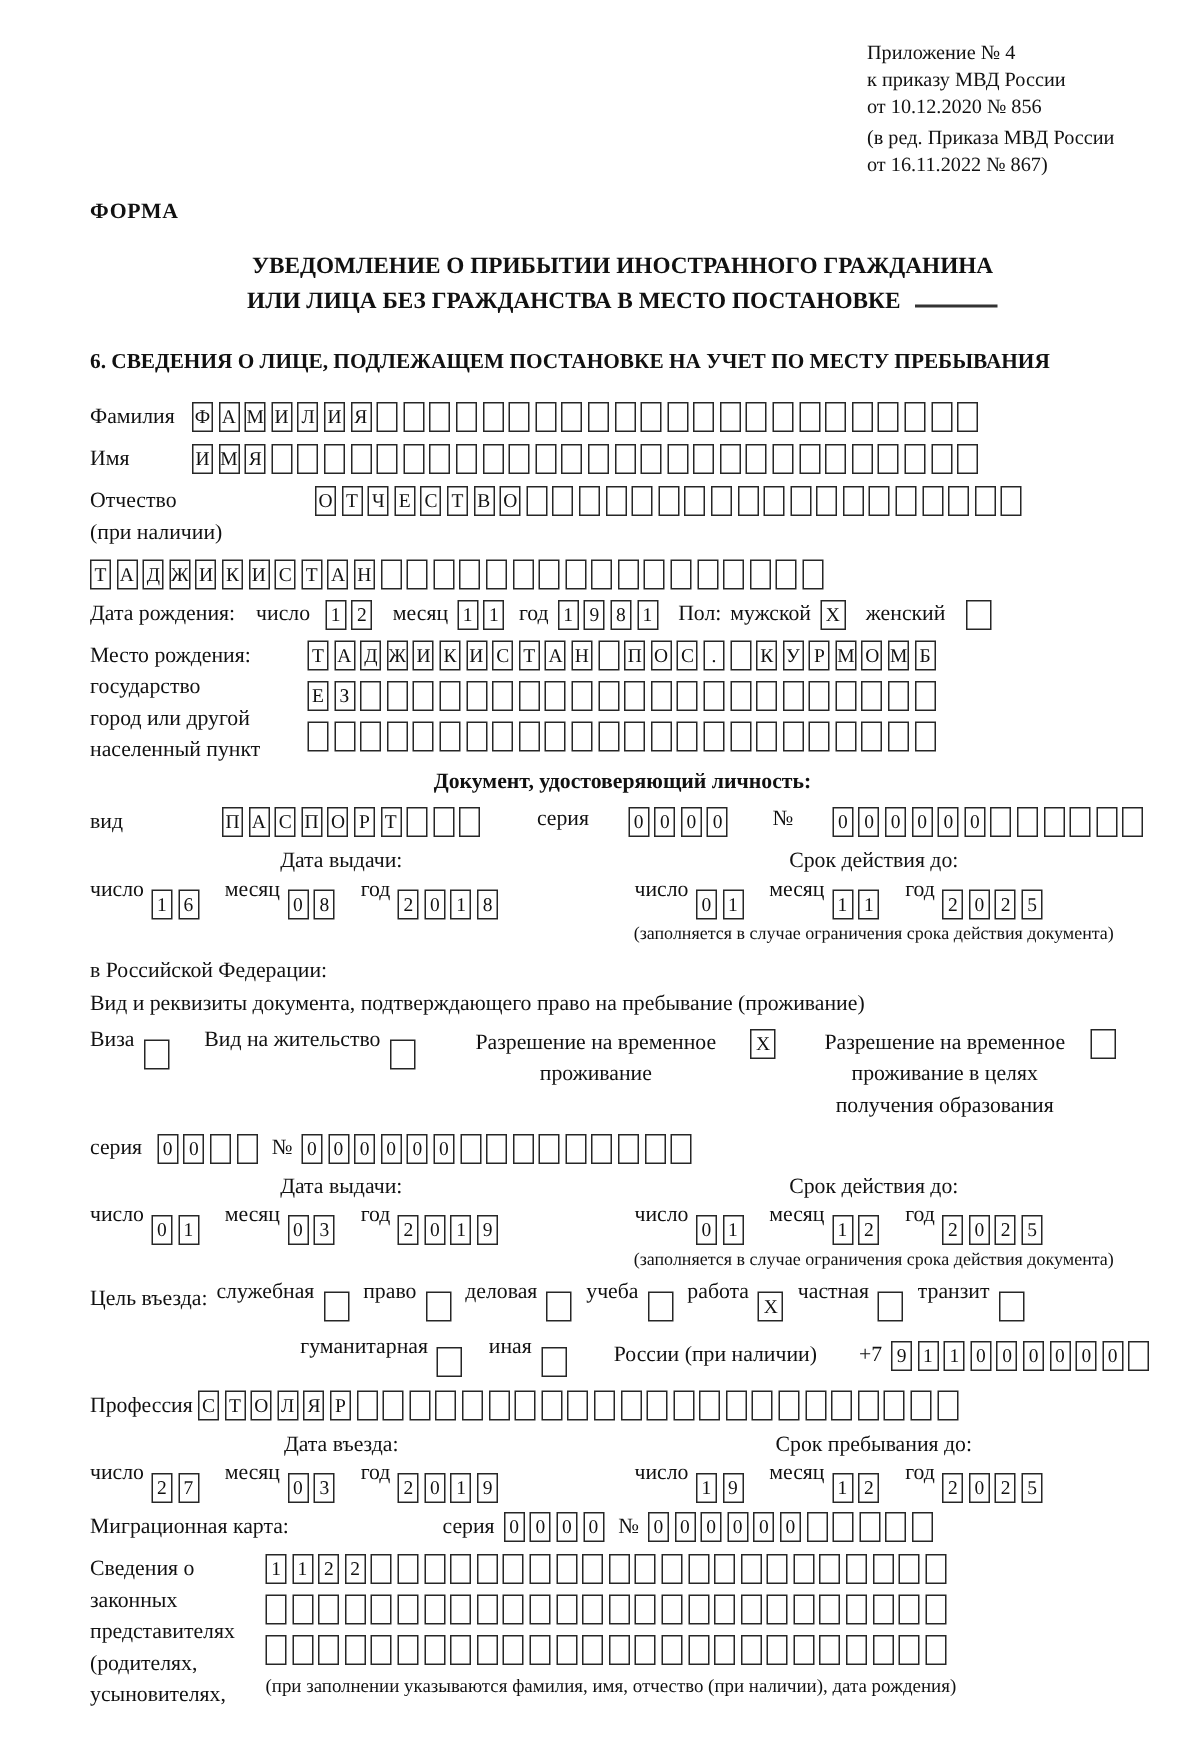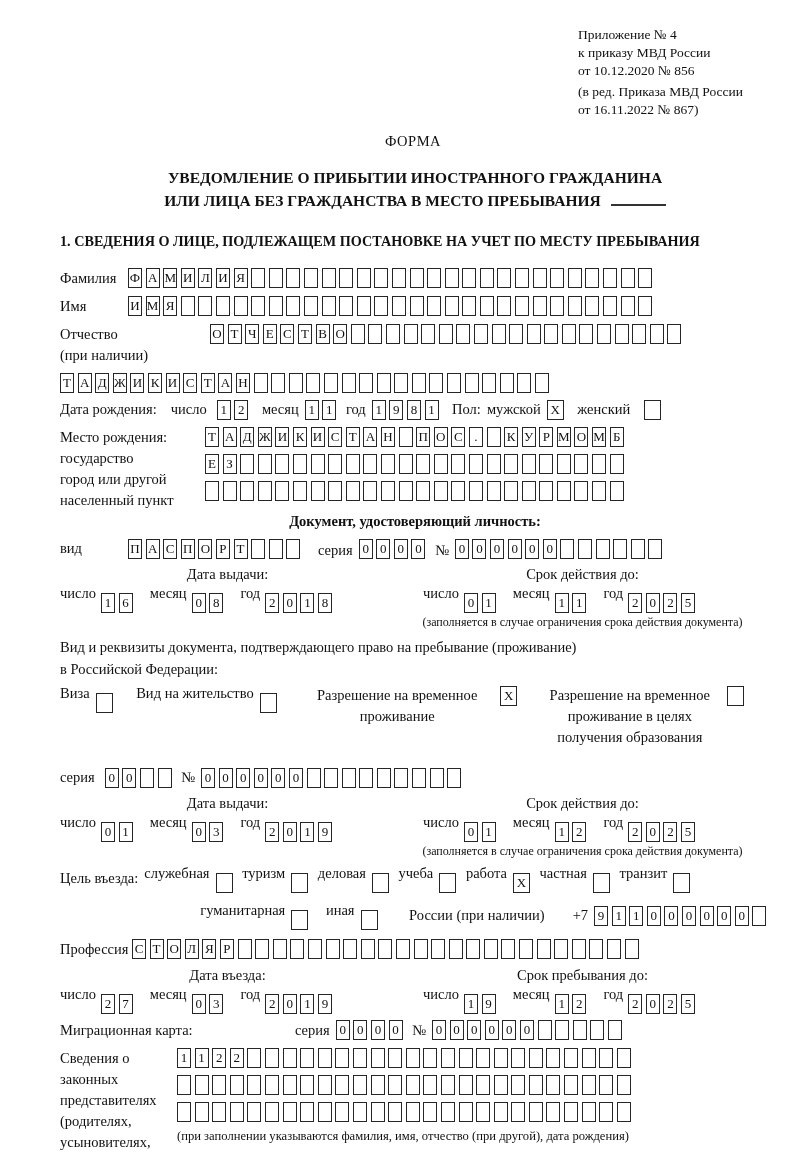--- a/index.html
+++ b/index.html
@@ -3,21 +3,21 @@
 <meta charset="utf-8">
 <style>
   * { box-sizing: border-box; margin: 0; padding: 0; }
   html, body { width: 800px; height: 1163px; background: #ffffff; overflow: hidden; }
   body { font-family: "Liberation Serif", "DejaVu Serif", serif; color: #111; font-size: 14.5px; }
   .page { width: 800px; height: 891px; padding: 26px 30px 0 60px; }
 
   
   .hdr { width: 192px; margin-left: auto; line-height: 1.32; font-size: 13.5px; }
   .hdr .rev { margin-top: 4px; }
-  .forma { text-align: center; font-weight: normal; margin: 14px 4px 0 0; font-size: 14.5px; letter-spacing: .5px; }
+  .forma { text-align: left; font-weight: bold; margin: 14px 4px 0 0; font-size: 14.5px; letter-spacing: .5px; }
 
   .title { text-align: center; font-weight: bold; font-size: 15.5px; margin-top: 16px; line-height: 1.5; }
   .uline { display: inline-block; width: 55px; border-bottom: 2px solid #333; margin-left: 10px; }
 
   .sec { font-weight: bold; font-size: 14.2px; margin-top: 20px; margin-bottom: 18px; }
 
   
   .frow { display: flex; align-items: flex-start; margin-bottom: 7px; }
   .flabel { flex: none; line-height: 1.45; }
   .w68  { width: 68px; }
@@ -46,21 +46,21 @@
   .dline .grp { margin-left: 10px; }
   .dnote { font-size: 12px; margin-top: 2px; text-align: center; white-space: nowrap; }
 
   .dochead { text-align: center; font-weight: bold; margin: 2px 0 8px 0; }
 
   .gap6 { margin-left: 6px; } .gap10 { margin-left: 10px; } .gap14 { margin-left: 14px; }
   .gap20 { margin-left: 20px; } .gap28 { margin-left: 28px; }
 
   .intro { line-height: 1.55; margin-bottom: 4px; }
 
-  .optrow { display: flex; align-items: flex-start; margin: 4px 0 20px 0; }
+  .optrow { display: flex; align-items: flex-start; margin: 4px 0 8px 0; }
   .optstack { text-align: center; line-height: 1.45; }
   .opt3 { width: 190px; margin-left: 22px; }
   .opt4 { width: 178px; margin-left: 20px; }
   .optrow .cells { margin-left: 8px; margin-top: 1px; }
 
   .pair { white-space: nowrap; display: inline-block; }
   .pair .cells { margin-left: 6px; }
 
   .repnote { font-size: 12.6px; margin-top: 6px; white-space: nowrap; }
 
@@ -76,24 +76,24 @@
     <div>к приказу МВД России</div>
     <div>от 10.12.2020 № 856</div>
     <div class="rev">(в ред. Приказа МВД России</div>
     <div>от 16.11.2022 № 867)</div>
   </div>
 
   <div class="forma">ФОРМА</div>
 
   <div class="title">
     <div>УВЕДОМЛЕНИЕ О ПРИБЫТИИ ИНОСТРАННОГО ГРАЖДАНИНА</div>
-    <div><span>ИЛИ ЛИЦА БЕЗ ГРАЖДАНСТВА В МЕСТО ПРЕБЫВАНИЯ</span><span class="uline"></span></div>
-  </div>
-
-  <div class="sec">1. СВЕДЕНИЯ О ЛИЦЕ, ПОДЛЕЖАЩЕМ ПОСТАНОВКЕ НА УЧЕТ ПО МЕСТУ ПРЕБЫВАНИЯ</div>
+    <div><span>ИЛИ ЛИЦА БЕЗ ГРАЖДАНСТВА В МЕСТО ПОСТАНОВКЕ</span><span class="uline"></span></div>
+  </div>
+
+  <div class="sec">6. СВЕДЕНИЯ О ЛИЦЕ, ПОДЛЕЖАЩЕМ ПОСТАНОВКЕ НА УЧЕТ ПО МЕСТУ ПРЕБЫВАНИЯ</div>
 
   <div class="frow">
     <div class="flabel w68">Фамилия</div>
     <span class="cells"><span class="cell">Ф</span><span class="cell">А</span><span class="cell">М</span><span class="cell">И</span><span class="cell">Л</span><span class="cell">И</span><span class="cell">Я</span><span class="cell"></span><span class="cell"></span><span class="cell"></span><span class="cell"></span><span class="cell"></span><span class="cell"></span><span class="cell"></span><span class="cell"></span><span class="cell"></span><span class="cell"></span><span class="cell"></span><span class="cell"></span><span class="cell"></span><span class="cell"></span><span class="cell"></span><span class="cell"></span><span class="cell"></span><span class="cell"></span><span class="cell"></span><span class="cell"></span><span class="cell"></span><span class="cell"></span><span class="cell"></span></span>
   </div>
 
   <div class="frow">
     <div class="flabel w68">Имя</div>
     <span class="cells"><span class="cell">И</span><span class="cell">М</span><span class="cell">Я</span><span class="cell"></span><span class="cell"></span><span class="cell"></span><span class="cell"></span><span class="cell"></span><span class="cell"></span><span class="cell"></span><span class="cell"></span><span class="cell"></span><span class="cell"></span><span class="cell"></span><span class="cell"></span><span class="cell"></span><span class="cell"></span><span class="cell"></span><span class="cell"></span><span class="cell"></span><span class="cell"></span><span class="cell"></span><span class="cell"></span><span class="cell"></span><span class="cell"></span><span class="cell"></span><span class="cell"></span><span class="cell"></span><span class="cell"></span><span class="cell"></span></span>
   </div>
@@ -134,21 +134,21 @@
     </div>
     <div class="stack">
       <span class="cells"><span class="cell">Т</span><span class="cell">А</span><span class="cell">Д</span><span class="cell">Ж</span><span class="cell">И</span><span class="cell">К</span><span class="cell">И</span><span class="cell">С</span><span class="cell">Т</span><span class="cell">А</span><span class="cell">Н</span><span class="cell"></span><span class="cell">П</span><span class="cell">О</span><span class="cell">С</span><span class="cell">.</span><span class="cell"></span><span class="cell">К</span><span class="cell">У</span><span class="cell">Р</span><span class="cell">М</span><span class="cell">О</span><span class="cell">М</span><span class="cell">Б</span></span>
       <span class="cells"><span class="cell">Е</span><span class="cell">З</span><span class="cell"></span><span class="cell"></span><span class="cell"></span><span class="cell"></span><span class="cell"></span><span class="cell"></span><span class="cell"></span><span class="cell"></span><span class="cell"></span><span class="cell"></span><span class="cell"></span><span class="cell"></span><span class="cell"></span><span class="cell"></span><span class="cell"></span><span class="cell"></span><span class="cell"></span><span class="cell"></span><span class="cell"></span><span class="cell"></span><span class="cell"></span><span class="cell"></span></span>
       <span class="cells"><span class="cell"></span><span class="cell"></span><span class="cell"></span><span class="cell"></span><span class="cell"></span><span class="cell"></span><span class="cell"></span><span class="cell"></span><span class="cell"></span><span class="cell"></span><span class="cell"></span><span class="cell"></span><span class="cell"></span><span class="cell"></span><span class="cell"></span><span class="cell"></span><span class="cell"></span><span class="cell"></span><span class="cell"></span><span class="cell"></span><span class="cell"></span><span class="cell"></span><span class="cell"></span><span class="cell"></span></span>
     </div>
   </div>
 
   <div class="dochead">Документ, удостоверяющий личность:</div>
 
-  <div class="frow" style="align-items:flex-end;">
+  <div class="frow" style="align-items:flex-start;gap:20px;">
     <div class="flabel w68">вид</div>
     <span class="cells"><span class="cell">П</span><span class="cell">А</span><span class="cell">С</span><span class="cell">П</span><span class="cell">О</span><span class="cell">Р</span><span class="cell">Т</span><span class="cell"></span><span class="cell"></span><span class="cell"></span></span>
     <span class="gap14">серия</span>
     <span class="cells gap6"><span class="cell">0</span><span class="cell">0</span><span class="cell">0</span><span class="cell">0</span></span>
     <span class="gap6">№</span>
     <span class="cells gap6"><span class="cell">0</span><span class="cell">0</span><span class="cell">0</span><span class="cell">0</span><span class="cell">0</span><span class="cell">0</span><span class="cell"></span><span class="cell"></span><span class="cell"></span><span class="cell"></span><span class="cell"></span><span class="cell"></span></span>
   </div>
 
   <div class="daterow">
     <div class="dhalf dleft">
@@ -164,22 +164,22 @@
       <div class="dline" style="padding-left:28px;">
         <span class="lbl">число</span><span class="cells"><span class="cell">0</span><span class="cell">1</span></span>
         <span class="lbl grp">месяц</span><span class="cells"><span class="cell">1</span><span class="cell">1</span></span>
         <span class="lbl grp">год</span><span class="cells"><span class="cell">2</span><span class="cell">0</span><span class="cell">2</span><span class="cell">5</span></span>
       </div>
       <div class="dnote">(заполняется в случае ограничения срока действия документа)</div>
     </div>
   </div>
 
   <div class="intro">
+    <div>в Российской Федерации:</div>
     <div>Вид и реквизиты документа, подтверждающего право на пребывание (проживание)</div>
-    <div>в Российской Федерации:</div>
   </div>
 
   <div class="optrow">
     <span class="pair">
       <span>Виза</span><span class="cells cb"><span class="cell"></span></span>
     </span>
     <span class="pair gap20">
       <span>Вид на жительство</span><span class="cells cb"><span class="cell"></span></span>
     </span>
     <div class="optstack opt3">Разрешение на временное проживание</div>
@@ -211,21 +211,21 @@
         <span class="lbl grp">месяц</span><span class="cells"><span class="cell">1</span><span class="cell">2</span></span>
         <span class="lbl grp">год</span><span class="cells"><span class="cell">2</span><span class="cell">0</span><span class="cell">2</span><span class="cell">5</span></span>
       </div>
       <div class="dnote">(заполняется в случае ограничения срока действия документа)</div>
     </div>
   </div>
 
   <div class="frow" style="align-items:center; margin-bottom:9px;">
     <span>Цель въезда:</span>
     <span class="pair gap6"><span>служебная</span><span class="cells cb"><span class="cell"></span></span></span>
-    <span class="pair gap6"><span>туризм</span><span class="cells cb"><span class="cell"></span></span></span>
+    <span class="pair gap6"><span>право</span><span class="cells cb"><span class="cell"></span></span></span>
     <span class="pair gap6"><span>деловая</span><span class="cells cb"><span class="cell"></span></span></span>
     <span class="pair gap6"><span>учеба</span><span class="cells cb"><span class="cell"></span></span></span>
     <span class="pair gap6"><span>работа</span><span class="cells cb"><span class="cell">X</span></span></span>
     <span class="pair gap6"><span>частная</span><span class="cells cb"><span class="cell"></span></span></span>
     <span class="pair gap6"><span>транзит</span><span class="cells cb"><span class="cell"></span></span></span>
   </div>
 
   <div class="frow" style="align-items:center; padding-left:70px; margin-bottom:9px;justify-content:flex-end;">
     <span class="pair"><span>гуманитарная</span><span class="cells cb"><span class="cell"></span></span></span>
     <span class="pair gap14"><span>иная</span><span class="cells cb"><span class="cell"></span></span></span>
@@ -272,17 +272,17 @@
       <div>законных</div>
       <div>представителях</div>
       <div>(родителях,</div>
       <div>усыновителях,</div>
 
     </div>
     <div class="stack" style="margin-left:12px;">
       <span class="cells"><span class="cell">1</span><span class="cell">1</span><span class="cell">2</span><span class="cell">2</span><span class="cell"></span><span class="cell"></span><span class="cell"></span><span class="cell"></span><span class="cell"></span><span class="cell"></span><span class="cell"></span><span class="cell"></span><span class="cell"></span><span class="cell"></span><span class="cell"></span><span class="cell"></span><span class="cell"></span><span class="cell"></span><span class="cell"></span><span class="cell"></span><span class="cell"></span><span class="cell"></span><span class="cell"></span><span class="cell"></span><span class="cell"></span><span class="cell"></span></span>
       <span class="cells"><span class="cell"></span><span class="cell"></span><span class="cell"></span><span class="cell"></span><span class="cell"></span><span class="cell"></span><span class="cell"></span><span class="cell"></span><span class="cell"></span><span class="cell"></span><span class="cell"></span><span class="cell"></span><span class="cell"></span><span class="cell"></span><span class="cell"></span><span class="cell"></span><span class="cell"></span><span class="cell"></span><span class="cell"></span><span class="cell"></span><span class="cell"></span><span class="cell"></span><span class="cell"></span><span class="cell"></span><span class="cell"></span><span class="cell"></span></span>
       <span class="cells"><span class="cell"></span><span class="cell"></span><span class="cell"></span><span class="cell"></span><span class="cell"></span><span class="cell"></span><span class="cell"></span><span class="cell"></span><span class="cell"></span><span class="cell"></span><span class="cell"></span><span class="cell"></span><span class="cell"></span><span class="cell"></span><span class="cell"></span><span class="cell"></span><span class="cell"></span><span class="cell"></span><span class="cell"></span><span class="cell"></span><span class="cell"></span><span class="cell"></span><span class="cell"></span><span class="cell"></span><span class="cell"></span><span class="cell"></span></span>
-      <div class="repnote">(при заполнении указываются фамилия, имя, отчество (при другой), дата рождения)</div>
+      <div class="repnote">(при заполнении указываются фамилия, имя, отчество (при наличии), дата рождения)</div>
     </div>
   </div>
 
 </div>
 
 </body></html>

